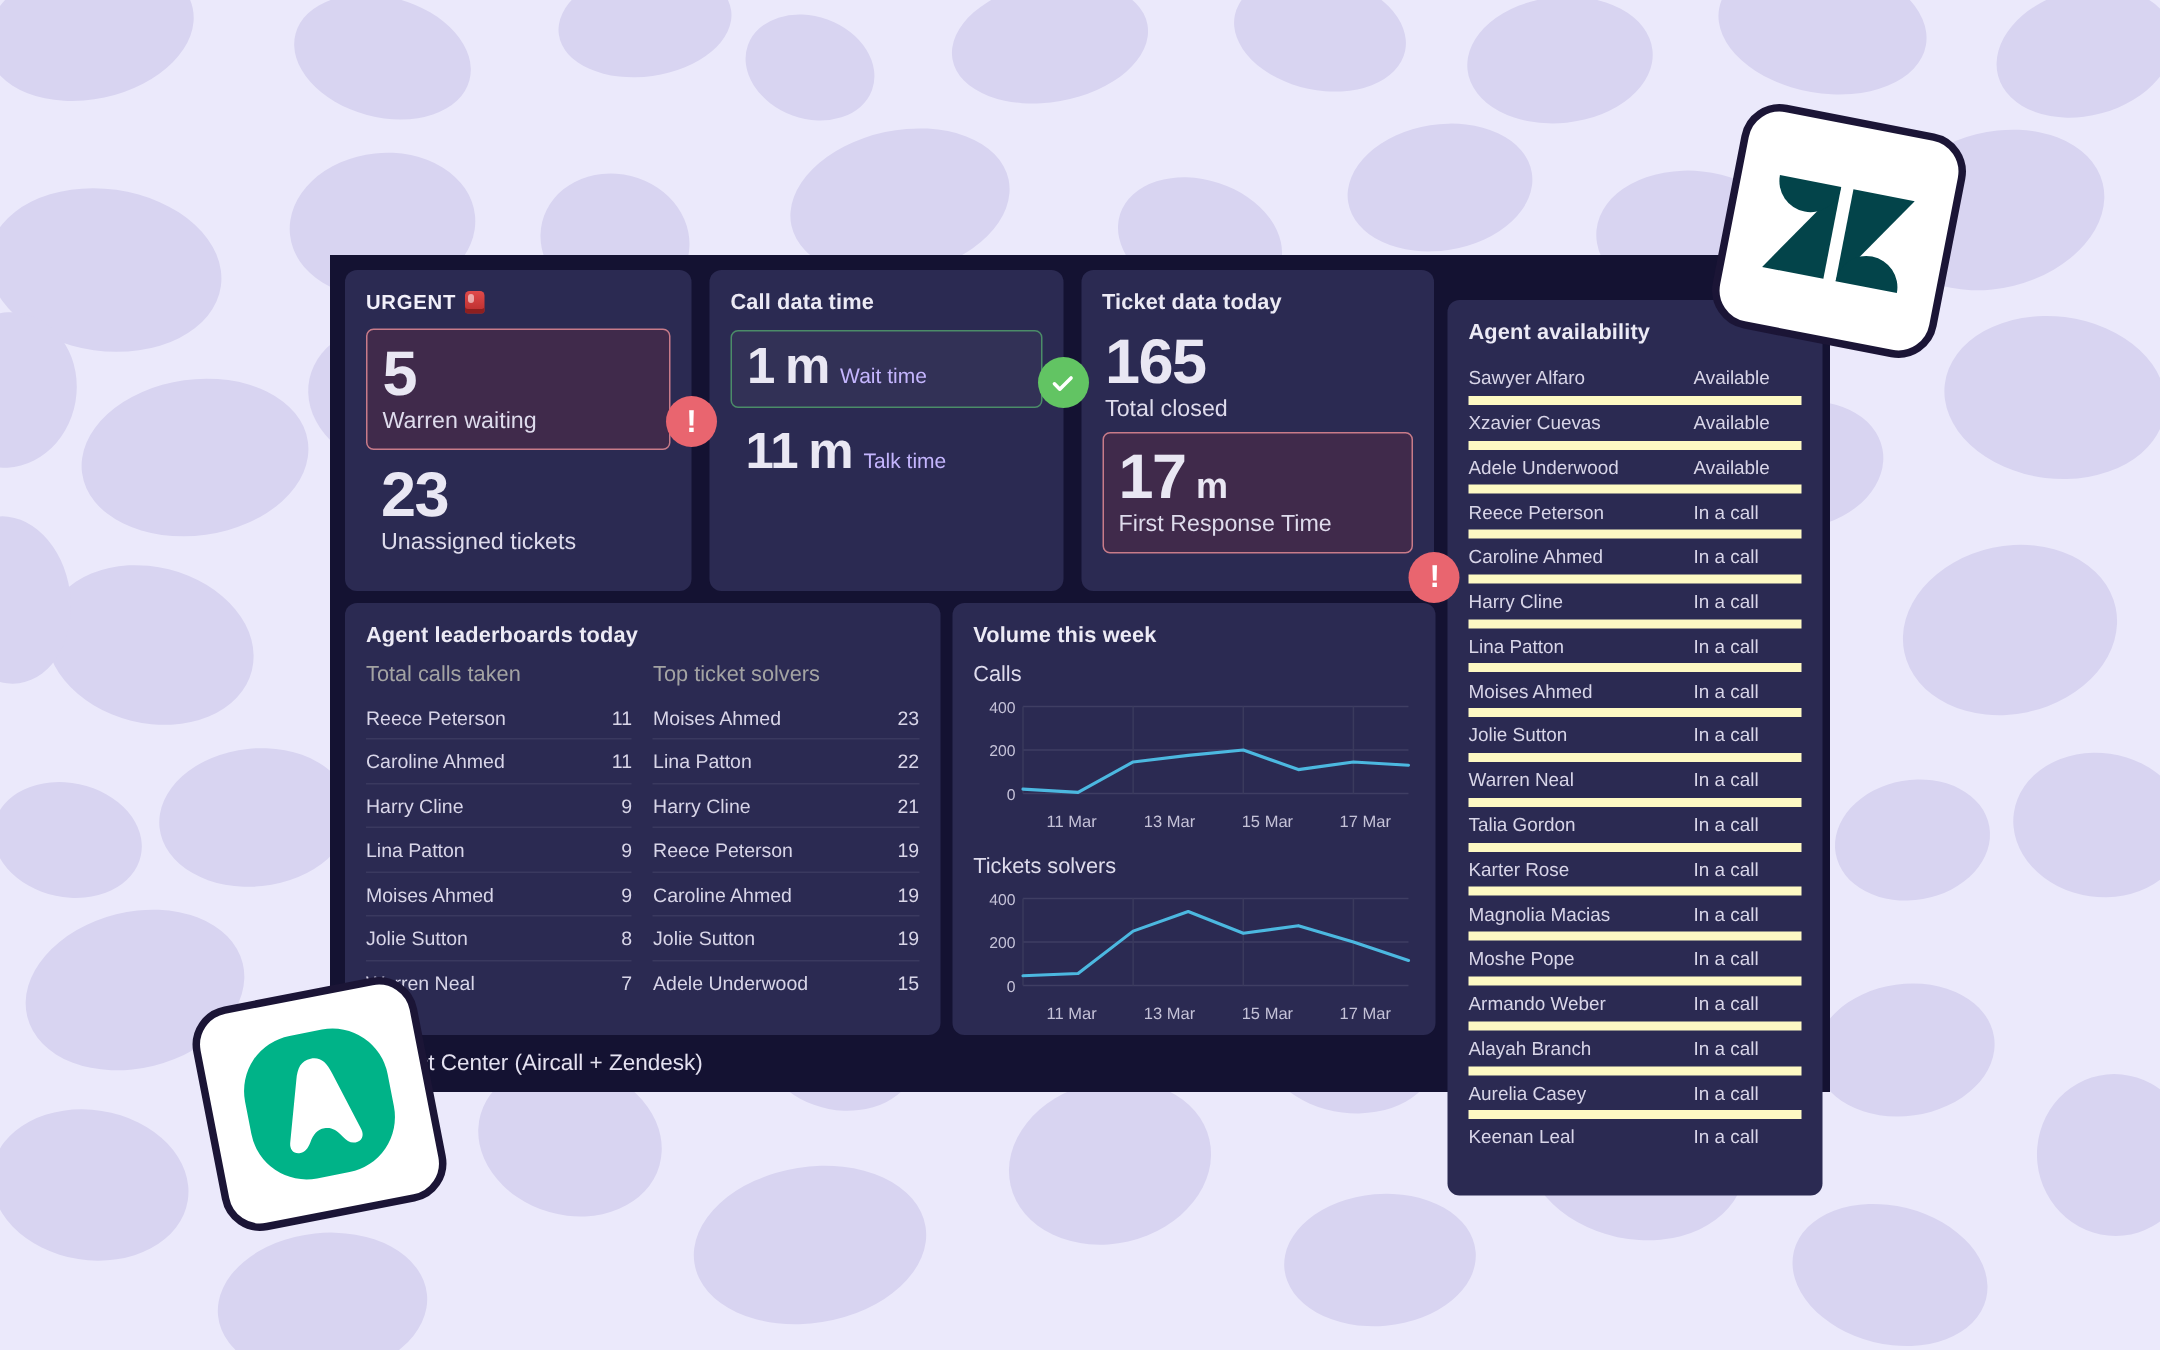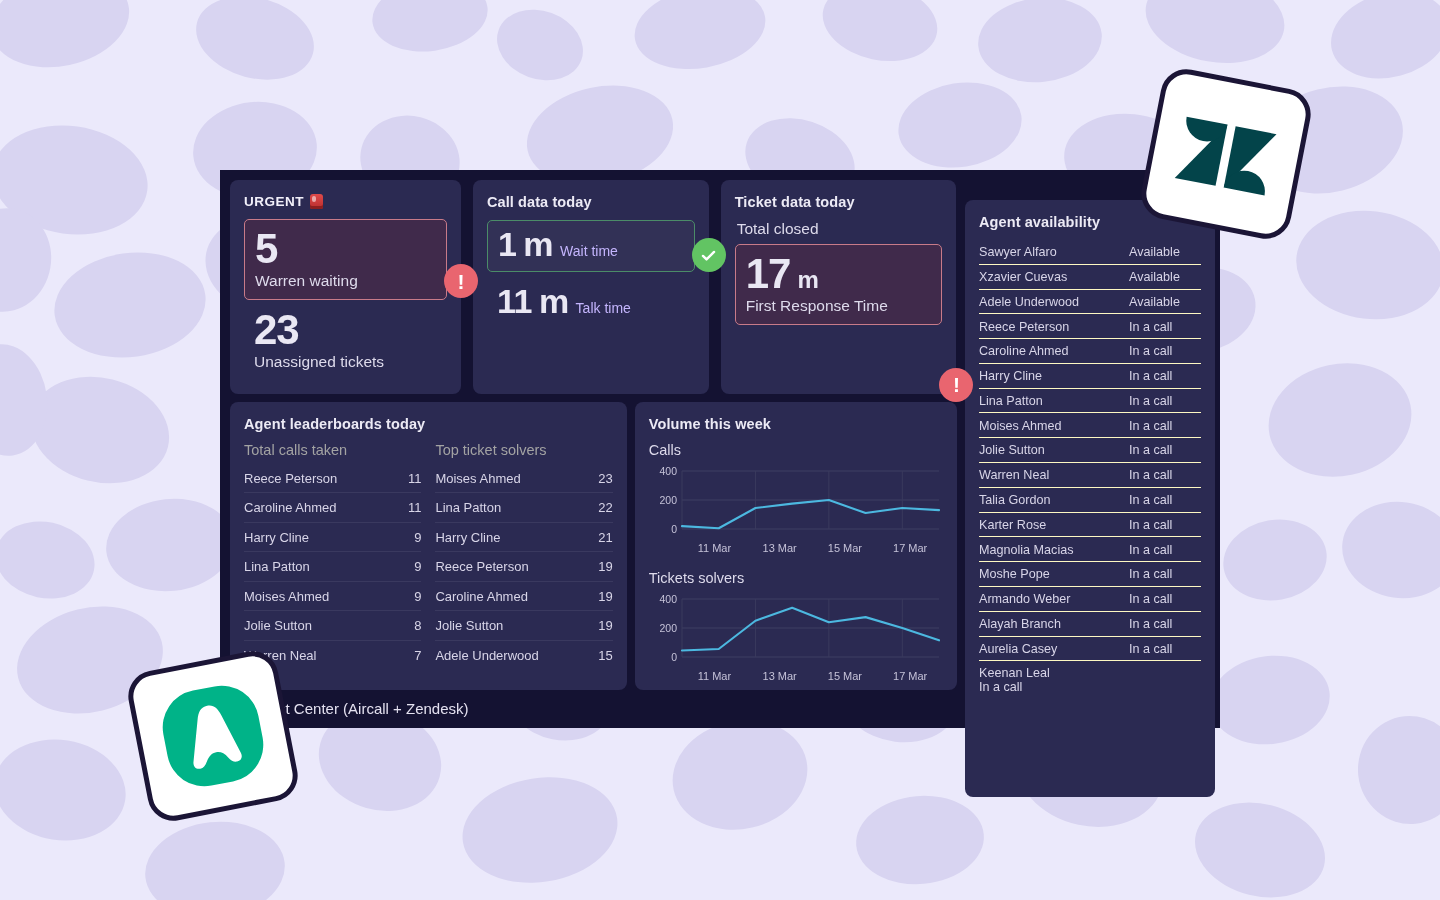--- a/index.html
+++ b/index.html
@@ -168,24 +168,24 @@
   .call-stack .inline-metric { padding: 4px 10px 0 10px; }
 
   
   .panel-ticket { width: 243px; }
   .agent-row {
     display: flex;
     justify-content: space-between;
     font-size: 12.6px;
     color: #d8d5e8;
     padding: 5.2px 0 4.6px 0;
-    border-bottom: 1px solid #fef9c3;
+    border-bottom: 6px solid #fef9c3;
     white-space: nowrap;
   }
-  .agent-row:last-child { border-bottom: none; flex-direction: column; }
+  .agent-row:last-child { border-bottom: none; }
   .agent-status { min-width: 72px; }
 
   .agents-tall {
     position: absolute;
     left: 745px;
     top: 10px;
     width: 250px;
     height: 597px;
     background: #2b2a52;
     border-radius: 8px;
@@ -346,21 +346,21 @@
       </div>
       <div class="alert-badge" style="right:-17px; top:84px;">!</div>
 
       <div class="stat-block">
         <div class="big-num">23</div>
         <div class="metric-label">Unassigned tickets</div>
       </div>
     </div>
 
     <div class="panel panel-call">
-      <div class="panel-title">Call data today</div>
+      <div class="panel-title">Call data time</div>
 
       <div class="ok-box">
         <div class="inline-metric">
           <span class="inline-num">1</span>
             <span class="inline-num unit">m</span>
           <span class="inline-label">Wait time</span>
         </div>
       </div>
       <div class="check-badge" style="right:-17px; top:58px;">
         <svg viewBox="0 0 24 24">
@@ -374,20 +374,21 @@
             <span class="inline-num unit">m</span>
           <span class="inline-label">Talk time</span>
         </div>
       </div>
     </div>
 
     <div class="panel panel-ticket">
       <div class="panel-title">Ticket data today</div>
 
       <div style="padding:0 2px 6px 2px;">
+        <div class="big-num">165</div>
         <div class="metric-label">Total closed</div>
       </div>
 
       <div class="alert-box">
         <div class="inline-metric">
           <span class="big-num">17</span>
           <span class="big-num" style="font-size:24px;">m</span>
         </div>
         <div class="metric-label">First Response Time</div>
       </div>

